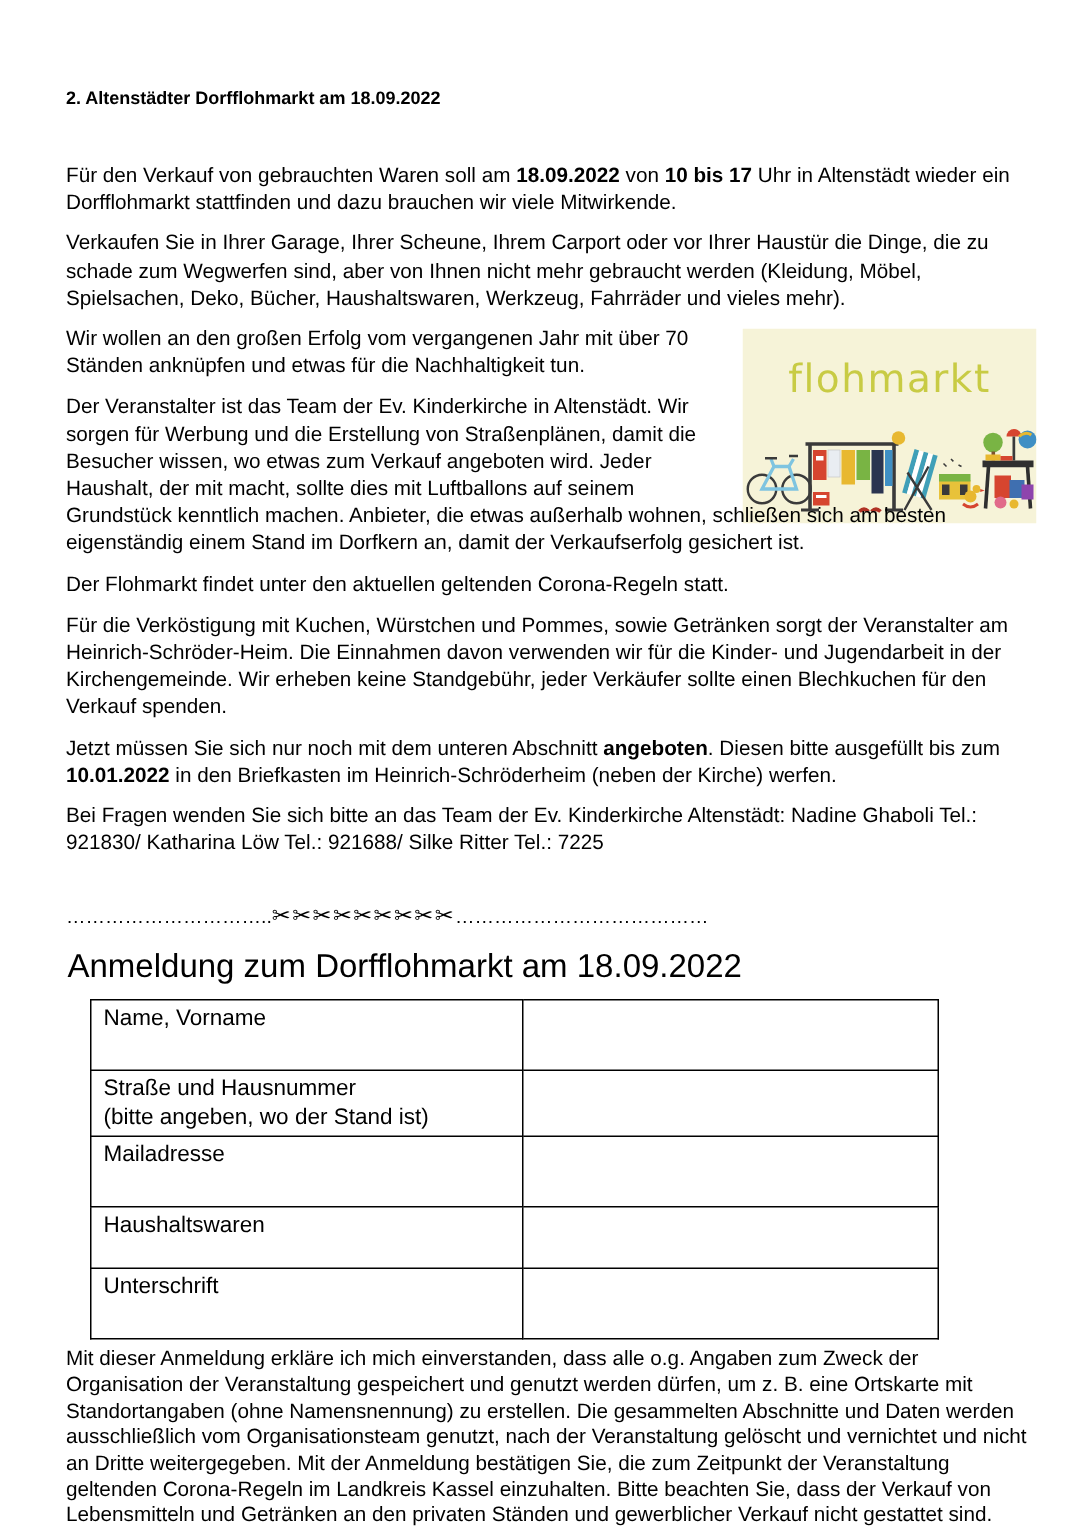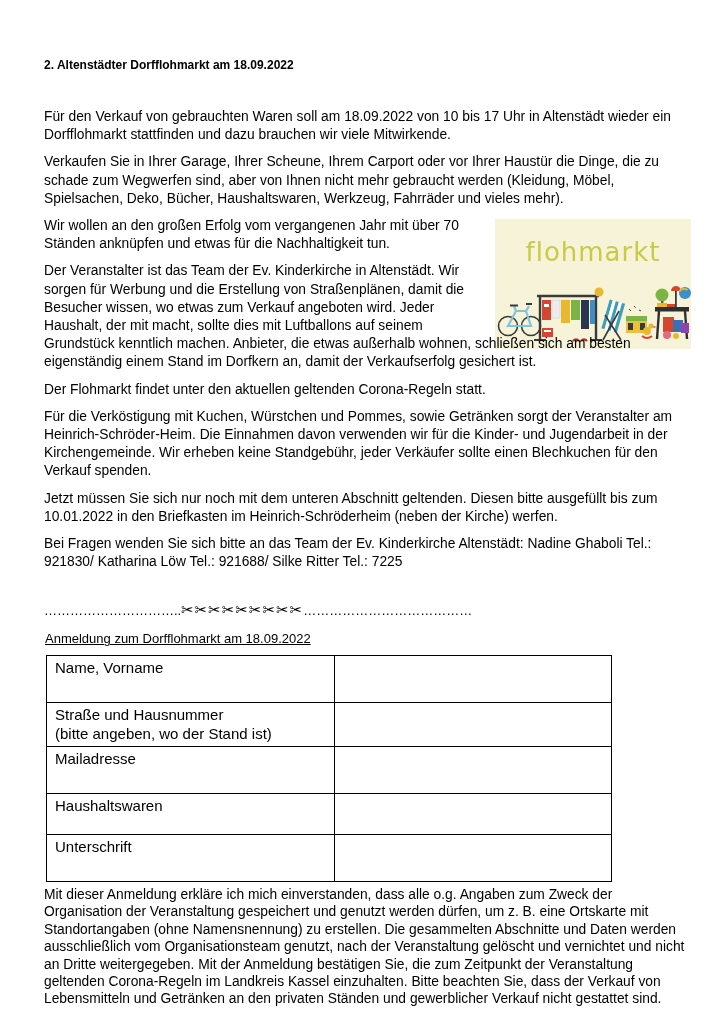--- a/index.html
+++ b/index.html
@@ -8,36 +8,36 @@
     font-family:"Liberation Sans","DejaVu Sans",sans-serif;
     color:#000;
   }
   .page{padding:58px 30px 0 44px;}
   .doc-title{
     font-size:12px;font-weight:bold;margin:0 0 36px 0;letter-spacing:0;
   }
   p.body-par{
     font-size:13.8px;line-height:1.32;margin:0 0 9px 0;
   }
-  .b{font-weight:normal;}
+  .b{font-weight:bold;}
   .figure{
     float:right;width:196px;height:96px;margin:2px 0 5px 10px;
   }
   .figure svg{display:block;}
   .clear{clear:both;}
   .cut-line{
     margin:30px 0 0 0;font-size:13px;white-space:nowrap;overflow:hidden;
     color:#000;
   }
   .cut-line .scissors{font-size:15px;letter-spacing:1px;}
   .form-heading{
-    font-size:13px;font-weight:normal;margin:12px 0 9px 1px;text-decoration:underline;
+    font-size:22px;font-weight:normal;margin:12px 0 9px 1px;
   }
   table.reg-form{
-    border-collapse:collapse;width:566px;margin-left:2px;
+    border-collapse:collapse;width:566px;margin-left:16px;
   }
   table.reg-form td{
     border:1.5px solid #000;vertical-align:top;
     font-size:15px;line-height:1.22;padding:3px 4px 3px 8px;
   }
   td.label-cell{width:277px;white-space:pre-line;}
   td.value-cell{width:268px;}
   tr.r-tall td{height:40px;}
   tr.r-mid td{height:34px;}
   .disclaimer{
@@ -136,21 +136,21 @@
     </div>
     <p class="body-par">Wir wollen an den großen Erfolg vom vergangenen Jahr mit über 70 Ständen anknüpfen und etwas für die Nachhaltigkeit tun.</p>
     <p class="body-par">Der Veranstalter ist das Team der Ev. Kinderkirche in Altenstädt. Wir sorgen für Werbung und die Erstellung von Straßenplänen, damit die Besucher wissen, wo etwas zum Verkauf angeboten wird. Jeder Haushalt, der mit macht, sollte dies mit Luftballons auf seinem Grundstück kenntlich machen. Anbieter, die etwas außerhalb wohnen, schließen sich am besten eigenständig einem Stand im Dorfkern an, damit der Verkaufserfolg gesichert ist.</p>
     <div class="clear"></div>
   </div>
 
   <p class="body-par">Der Flohmarkt findet unter den aktuellen geltenden Corona-Regeln statt.</p>
 
   <p class="body-par">Für die Verköstigung mit Kuchen, Würstchen und Pommes, sowie Getränken sorgt der Veranstalter am Heinrich-Schröder-Heim. Die Einnahmen davon verwenden wir für die Kinder- und Jugendarbeit in der Kirchengemeinde. Wir erheben keine Standgebühr, jeder Verkäufer sollte einen Blechkuchen für den Verkauf spenden.</p>
 
-  <p class="body-par"><span>Jetzt müssen Sie sich nur noch mit dem unteren Abschnitt </span><span class="b">geltenden</span><span>. Diesen bitte ausgefüllt bis zum </span><span class="b">10.01.2022</span><span> in den Briefkasten im Heinrich-Schröderheim (neben der Kirche) werfen.</span></p>
+  <p class="body-par"><span>Jetzt müssen Sie sich nur noch mit dem unteren Abschnitt </span><span class="b">angeboten</span><span>. Diesen bitte ausgefüllt bis zum </span><span class="b">10.01.2022</span><span> in den Briefkasten im Heinrich-Schröderheim (neben der Kirche) werfen.</span></p>
 
   <p class="body-par">Bei Fragen wenden Sie sich bitte an das Team der Ev. Kinderkirche Altenstädt: Nadine Ghaboli Tel.: 921830/ Katharina Löw Tel.: 921688/ Silke Ritter Tel.: 7225</p>
 
   <div class="cut-line"><span>…………………………..</span><span class="scissors">✂✂✂✂✂✂✂✂✂</span><span>…………………………………</span></div>
 
   <h2 class="form-heading">Anmeldung zum Dorfflohmarkt am 18.09.2022</h2>
 
   <table class="reg-form">
     <tbody>
       <tr class="r-tall">

